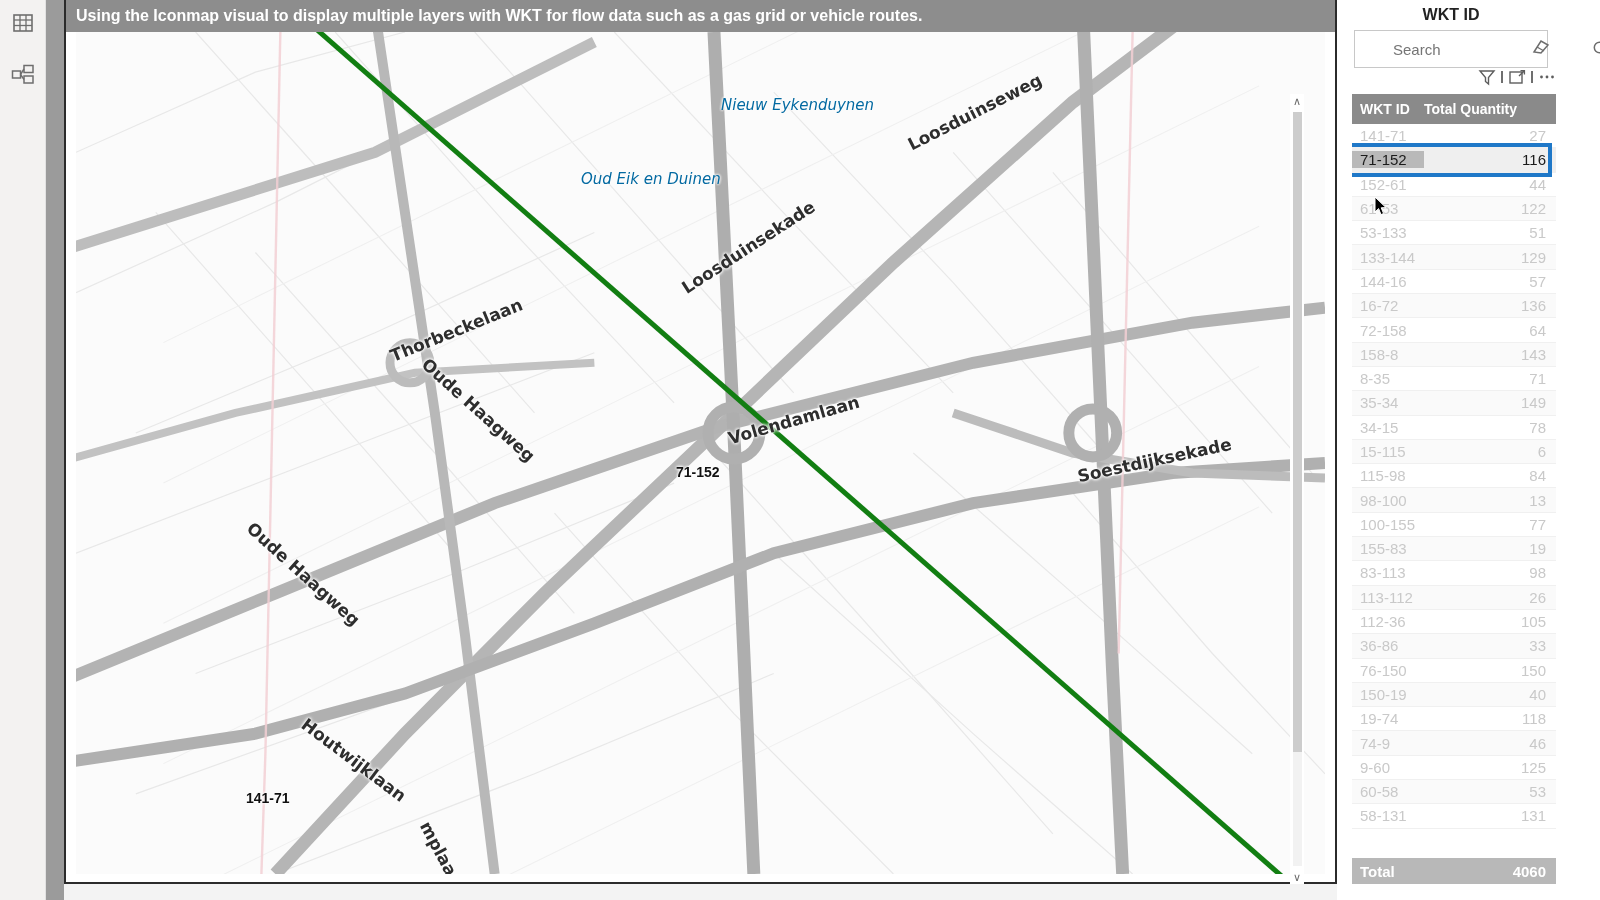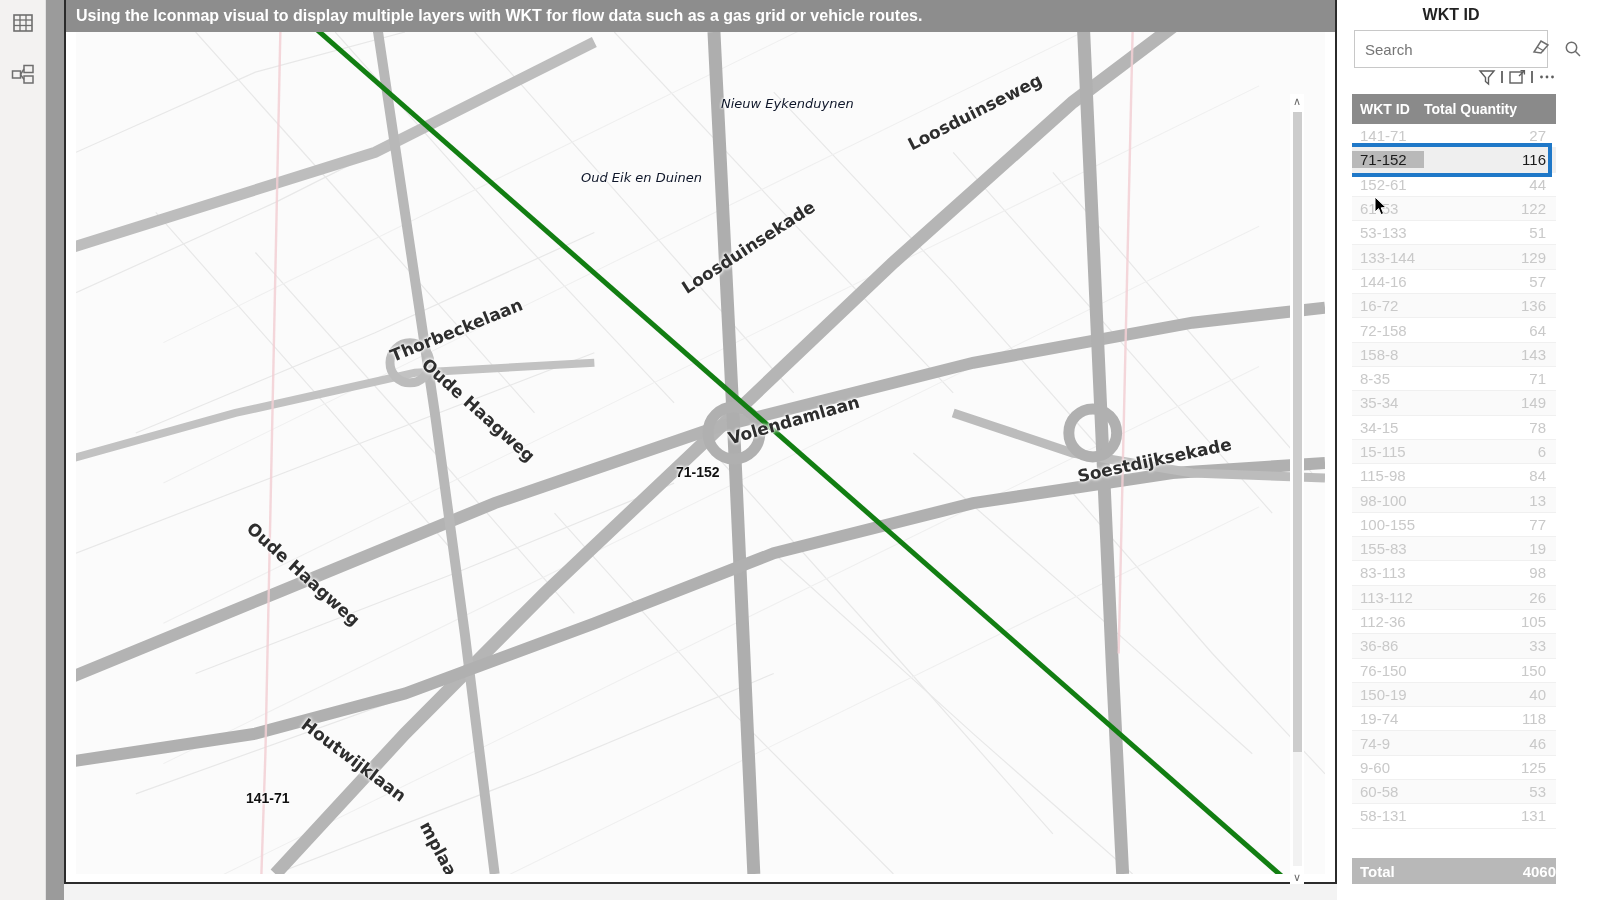--- a/index.html
+++ b/index.html
@@ -35,21 +35,21 @@
     font-size: 16px; font-weight: bold; line-height: 32px; padding-left: 10px;
     white-space: nowrap; overflow: hidden;
   }
   .map-frame {
     position: absolute; left: 10px; top: 32px; right: 10px; bottom: 8px;
     background: #fbfbfb; overflow: hidden;
   }
   .map-svg { position: absolute; inset: 0; width: 100%; height: 100%; }
 
   .map-label {
-    position: absolute; color: #0f172a; font-size: 13px;
+    position: absolute; color: #0369a1; font-size: 15px;
     font-family: "DejaVu Sans", sans-serif; font-style: italic;
     white-space: nowrap; pointer-events: none;
     text-shadow: 0 0 3px #fff, 0 0 3px #fff, 0 0 3px #fff;
   }
   .road-label {
     position: absolute; color: #2e2e2e; font-size: 17px; font-weight: 600;
     font-family: "DejaVu Sans", sans-serif; white-space: nowrap; pointer-events: none;
     text-shadow: 0 0 3px #fff, 0 0 3px #fff, 0 0 4px #fff;
   }
   .flow-label {
@@ -69,21 +69,21 @@
   .slicer-panel {
     position: absolute; left: 1346px; top: 0; width: 210px; height: 900px;
   }
   .slicer-header {
     text-align: center; font-size: 16px; font-weight: bold; color: #222;
     padding: 6px 0 4px 0; background: #fff;
   }
   .search-wrap {
     position: relative; margin: 2px 8px 0 8px; height: 38px;
     border: 1px solid #c8c8c8; background: #fff;
-    display: flex; align-items: center;
+    display: flex; align-items: center; padding-left: 28px;
   }
   .search-input {
     flex: 1; border: none; outline: none; font-size: 15px; color: #8a8a8a;
     padding-left: 10px; background: transparent;
     font-family: "Liberation Sans", sans-serif;
   }
   .search-icon-btn { width: 32px; display: flex; align-items: center; justify-content: center; cursor: pointer; }
 
   .eraser-btn {
     position: absolute; left: 1528px; top: 36px; width: 26px; height: 22px;
@@ -121,21 +121,21 @@
   .sel-outline {
     position: absolute; left: -4px; width: 204px; height: 34px;
     border: 4px solid #1f78c8; pointer-events: none;
   }
   .tfoot {
     position: absolute; left: 0; bottom: 0; width: 204px; height: 26px;
     background: #b8b8b8; color: #fff; font-weight: bold; font-size: 15px;
     display: flex; align-items: center;
   }
   .tfoot .c1 { width: 72px; padding-left: 8px; }
-  .tfoot .c2 { flex: 1; text-align: right; }
+  .tfoot .c2 { flex: 1; padding-right: 10px; text-align: right; }
 
   .tbl-scroll {
     position: absolute; right: 0; top: 94px; width: 14px; height: 790px;
     display: flex; flex-direction: column; align-items: center;
     justify-content: space-between; background: #ffffff;
   }
   .sb-arrow { font-size: 11px; color: #6b6b6b; cursor: pointer; line-height: 14px; }
   .sb-track { position: absolute; top: 18px; bottom: 18px; width: 9px; right: 2px; background: #f2f2f2; }
   .sb-thumb { position: absolute; top: 18px; width: 9px; height: 640px; right: 2px; background: #cdcdcd; cursor: pointer; }
 

